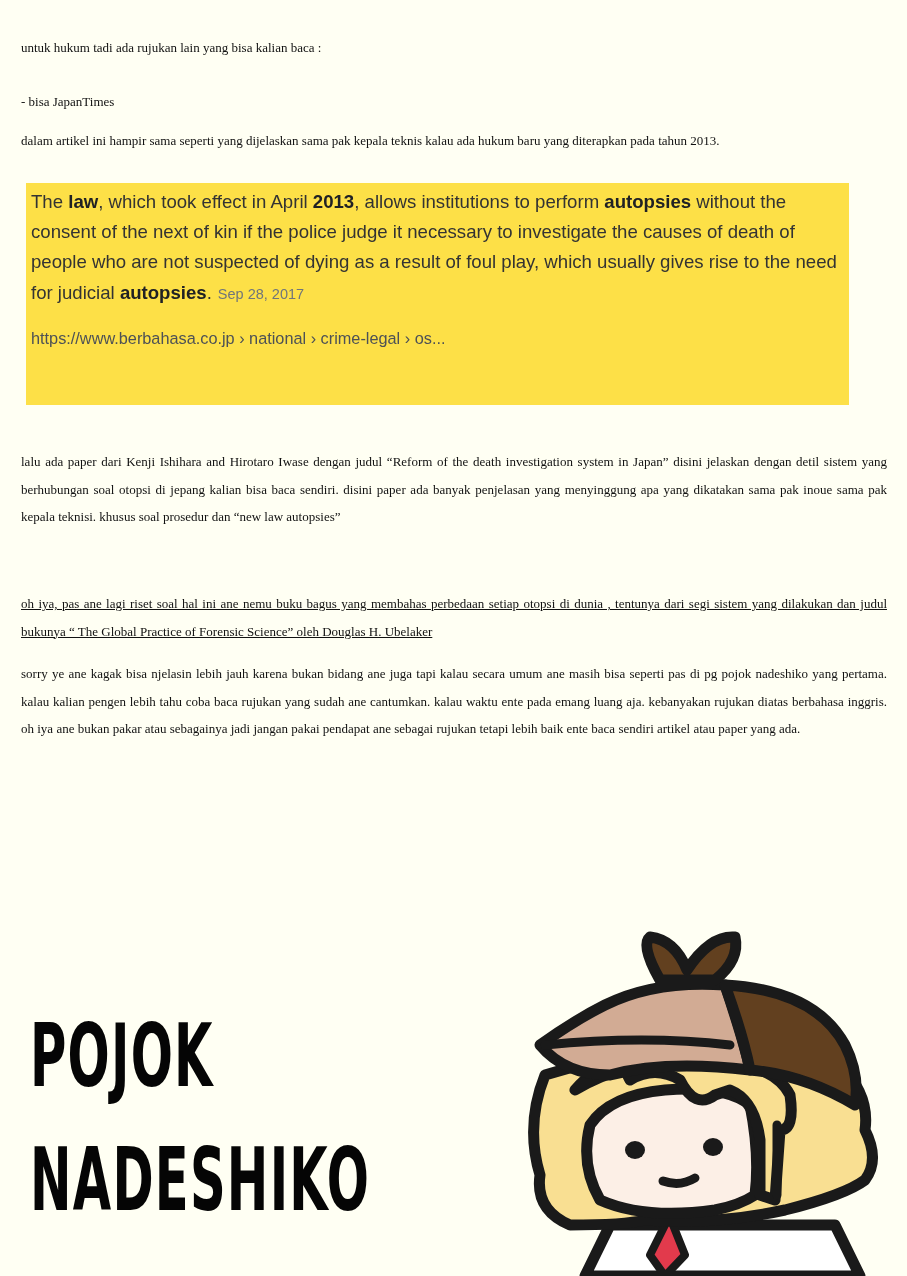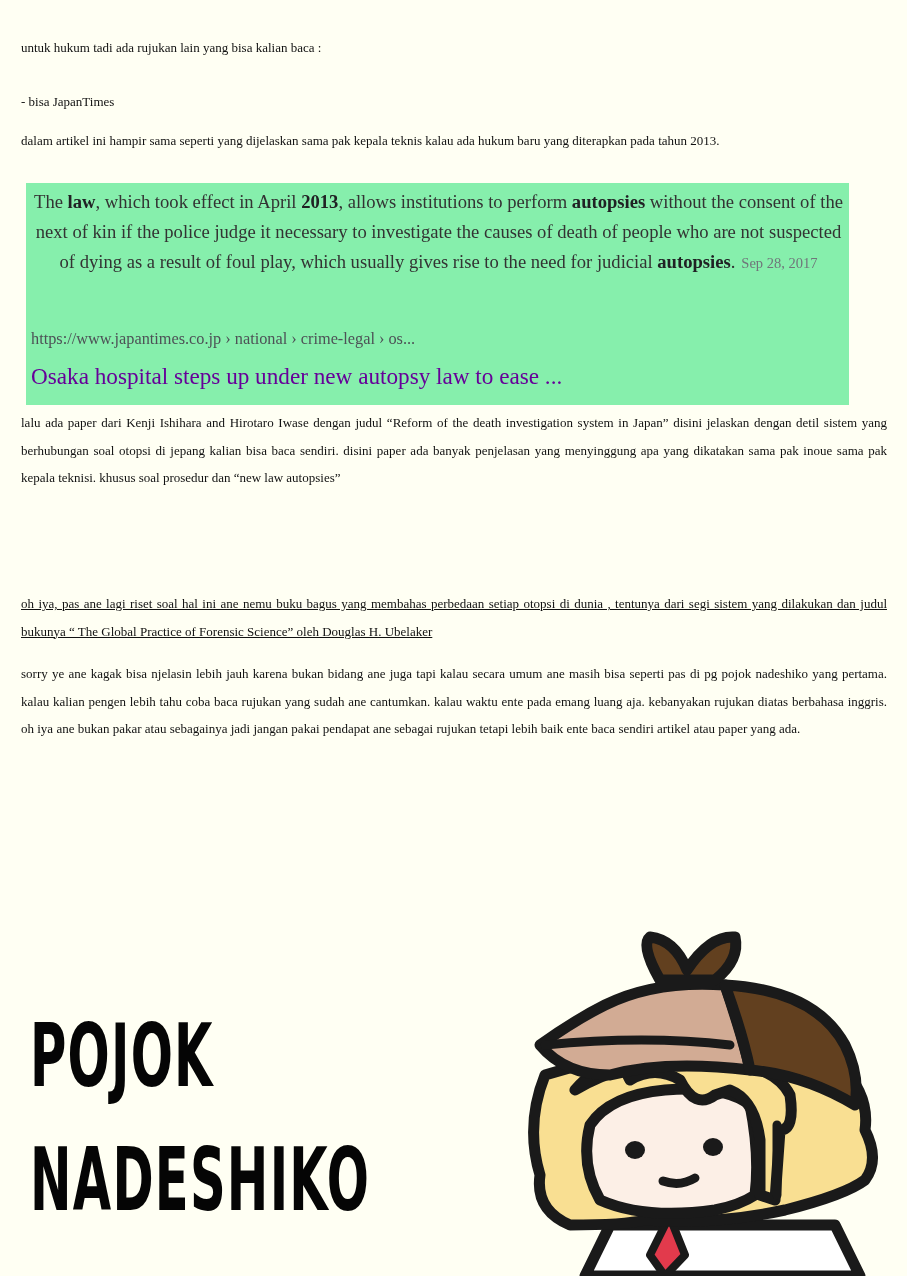--- a/index.html
+++ b/index.html
@@ -14,40 +14,39 @@
     position:absolute; left:21px; width:865px;
     font-size:13px; line-height:27.6px;
     margin:0;
   }
   .p.just { text-align:justify; text-align-last:left; }
   #intro { top:34px; }
   #src-label { top:88px; }
   #src-desc { top:127px; width:870px; }
   .card {
     position:absolute; left:26px; top:183px; width:823px; height:222px;
-    background:#86efac;
-    font-family:Liberation Serif, serif;
-    text-align:center;
+    background:#fde047;
+    font-family:Liberation Sans, sans-serif;
   }
   .card .snippet {
     position:absolute; left:5px; top:4px; width:815px;
     font-size:18.6px; line-height:30.2px; color:#333;
     margin:0;
   }
   .card .snippet b { color:#202124; font-weight:bold; }
   .card .date { font-size:14.5px; color:#70757a; margin-left:6px; }
   .card .cite {
     position:absolute; left:5px; top:146px;
     font-size:16.3px; color:#4d5156; white-space:nowrap;
   }
   .card .title {
     position:absolute; left:5px; top:180px;
     font-size:23.2px; color:#660099; white-space:nowrap; text-decoration:none;
   }
-  #para-paper { top:409px; width:866px; }
+  #para-paper { top:448px; width:866px; }
   #para-book { top:590px; width:866px;text-decoration:underline; }
   #para-sorry { top:660px; width:866px; }
   .brand {
     position:absolute; left:30px;
     font-family:"DejaVu Sans", sans-serif; font-weight:bold;
     font-size:80px; line-height:80px; color:#050505;
     transform-origin:left top;
     letter-spacing:2px;
     white-space:nowrap;
   }
@@ -57,22 +56,21 @@
 </style>
 </head>
 <body>
 
 <p class="p" id="intro">untuk hukum tadi ada rujukan lain yang bisa kalian baca :</p>
 <p class="p" id="src-label">- bisa JapanTimes</p>
 <p class="p just" id="src-desc">dalam artikel ini hampir sama seperti yang dijelaskan sama pak kepala teknis kalau ada hukum baru yang diterapkan pada tahun 2013.</p>
 
 <div class="card">
   <p class="snippet"><span id="snippet-body"><span>The </span><b>law</b><span>, which took effect in April </span><b>2013</b><span>, allows institutions to perform </span><b>autopsies</b><span> without the consent of the next of kin if the police judge it necessary to investigate the causes of death of people who are not suspected of dying as a result of foul play, which usually gives rise to the need for judicial </span><b>autopsies</b><span>.</span></span><span class="date">Sep 28, 2017</span></p>
-  <div class="cite">https://www.japantimes.co.jp › national › crime-legal › os...</div>
-  <a class="title">Osaka hospital steps up under new autopsy law to ease ...</a>
+  <div class="cite">https://www.berbahasa.co.jp › national › crime-legal › os...</div>
 </div>
 
 <p class="p just" id="para-paper">lalu ada paper dari Kenji Ishihara and Hirotaro Iwase dengan judul “Reform of the death investi­gation system in Japan” disini jelaskan dengan detil sistem yang berhubungan soal otopsi di jepang kalian bisa baca sendiri. disini paper ada banyak penjelasan yang menyinggung apa yang dikatakan sama pak inoue sama pak kepala teknisi. khusus soal prosedur dan “new law autop­sies”</p>
 <p class="p just" id="para-book">oh iya, pas ane lagi riset soal hal ini ane nemu buku bagus yang membahas perbedaan setiap otopsi di dunia , tentunya dari segi sistem yang dilakukan dan judul bukunya “ The Global Practice of Forensic Science” oleh Douglas H. Ubelaker</p>
 <p class="p just" id="para-sorry">sorry ye ane kagak bisa njelasin lebih jauh karena bukan bidang ane juga tapi kalau secara umum ane masih bisa seperti pas di pg pojok nadeshiko yang pertama. kalau kalian pengen lebih tahu coba baca rujukan yang sudah ane cantumkan. kalau waktu ente pada emang luang aja. kebanya­kan rujukan diatas berbahasa inggris. oh iya ane bukan pakar atau sebagainya jadi jangan pakai pendapat ane sebagai rujukan tetapi lebih baik ente baca sendiri artikel atau paper yang ada.</p>
 
 <div class="brand" id="brand-1">POJOK</div>
 <div class="brand" id="brand-2">NADESHIKO</div>
 
 <svg class="mascot" viewBox="0 0 392 351" xmlns="http://www.w3.org/2000/svg">

